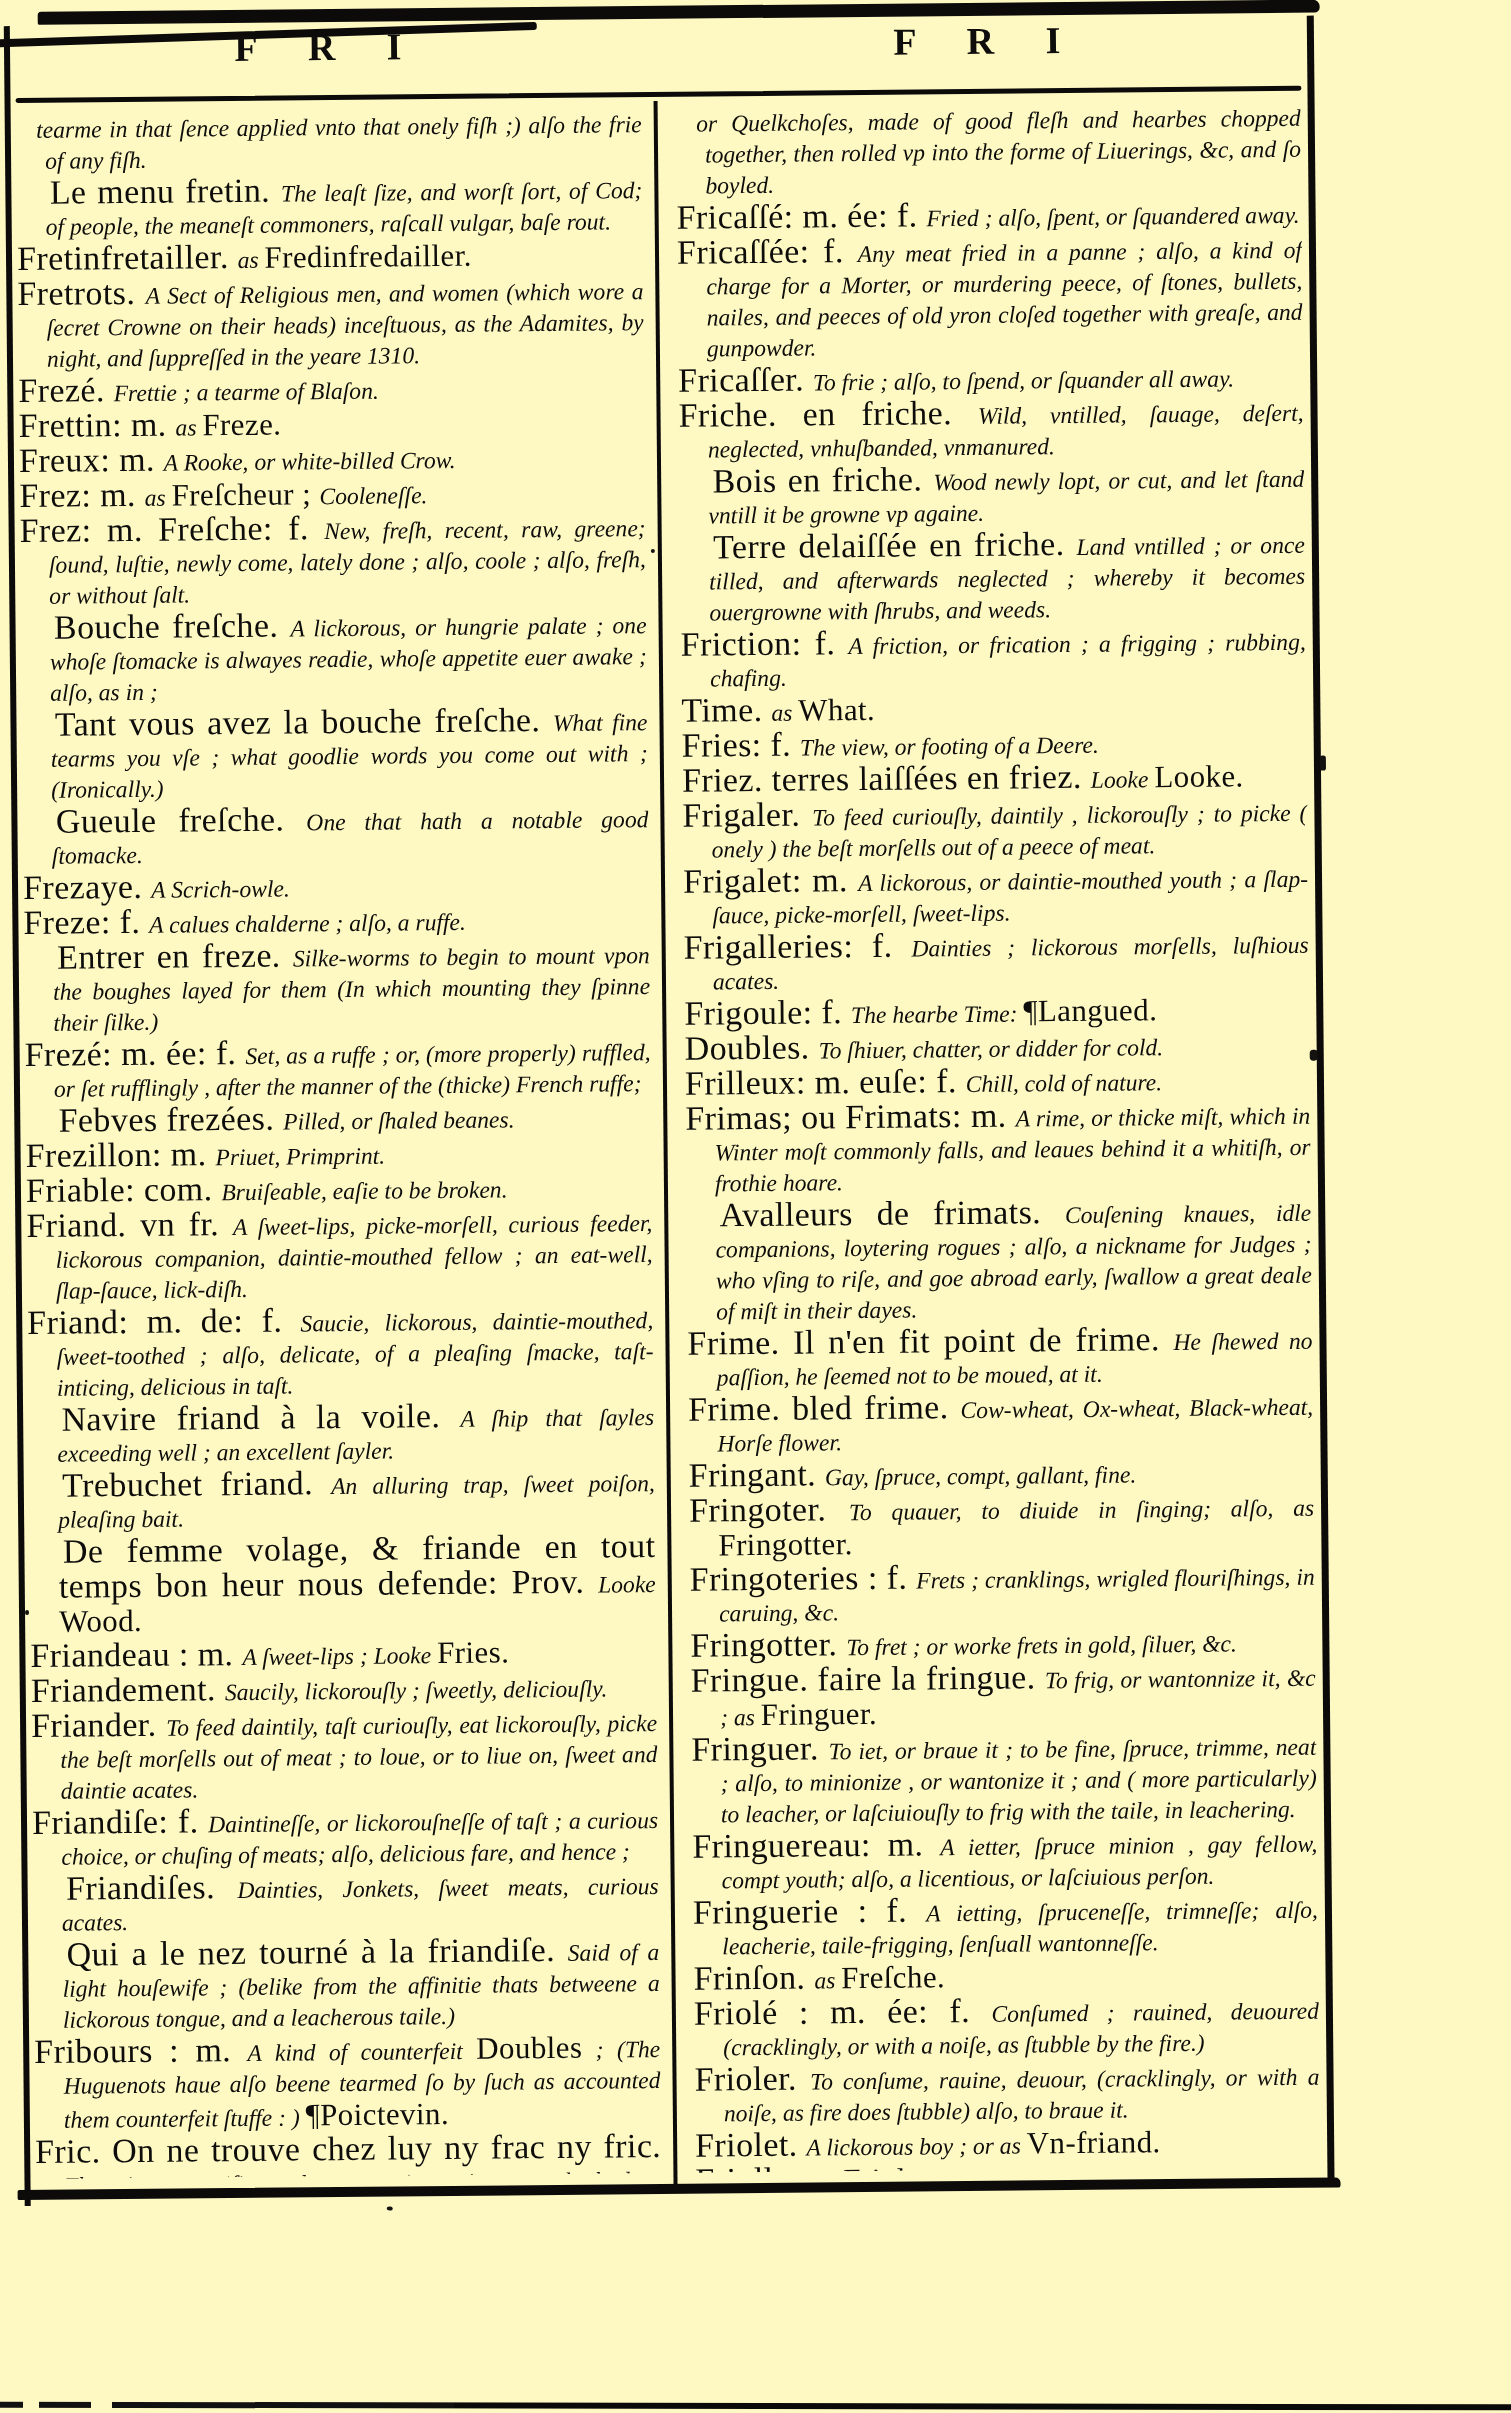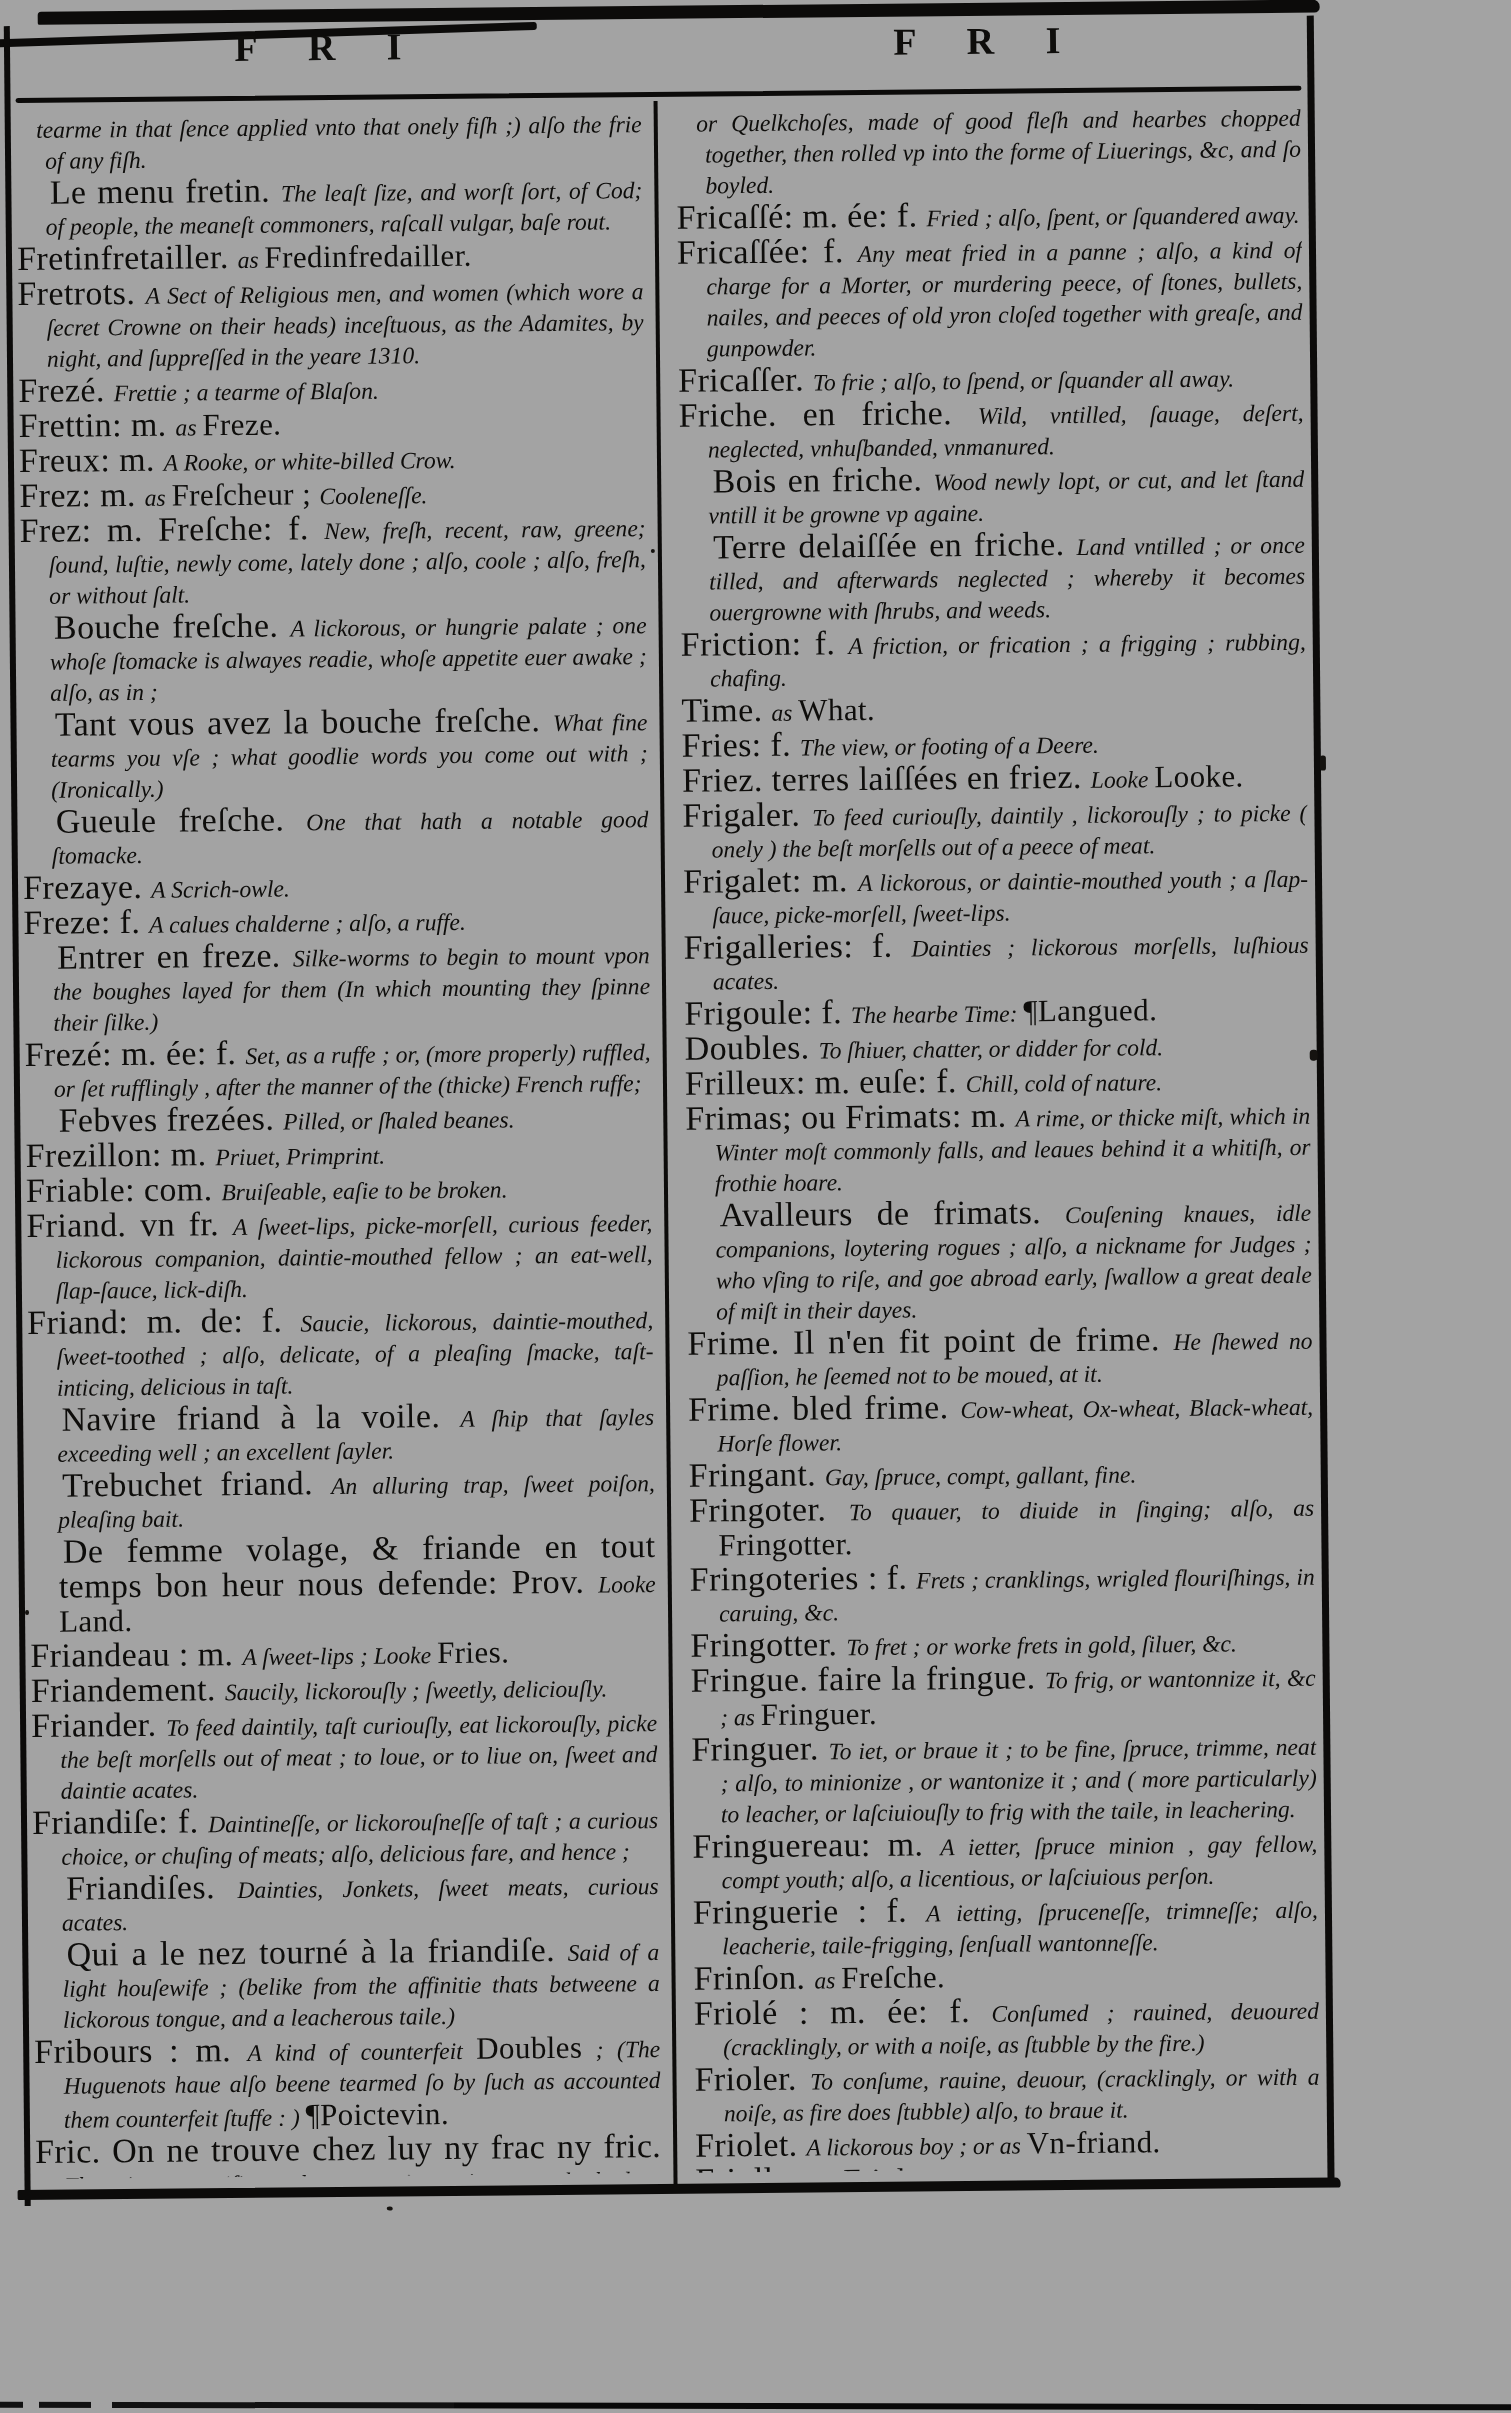--- a/index.html
+++ b/index.html
@@ -1,16 +1,16 @@
 <!DOCTYPE html>
 <html style="font-size:14px"><head>
 <meta charset="utf-8">
 <style>
   html,body{margin:0;padding:0;background:#ffffff;}
-  .page{position:relative;width:1512px;height:2413px;background:#a3a3a3;overflow:hidden;
+  .page{position:relative;width:1512px;height:2413px;background:#fef9c3;overflow:hidden;
         font-family:"Liberation Serif","DejaVu Serif",serif;color:#0e0d0b;}
   .sheet{position:absolute;left:0;top:0;width:1512px;height:2413px;
          transform:rotate(-0.55deg);transform-origin:50% 45%;}
   
   .rule{position:absolute;background:#0c0b0a;}
   .top-border{left:48px;top:5.2px;width:1282px;height:13px;border-radius:3.5px 7px 5.2px 1.7px;}
   .top-border2{left:5.2px;top:26px;width:542px;height:7.9px;transform:rotate(-1.3deg);border-radius:2.6px;}
   .left-border{left:14px;top:19px;width:6.1px;height:2180px;}
   .right-border{left:1317px;top:21px;width:7px;height:2164px;}
   .header-rule{left:24.5px;top:91px;width:1286px;height:5.2px;border-radius:2.6px;}
@@ -77,21 +77,21 @@
         <p class="entry main"><span class="ro head">Freze: f. </span><span class="it">A calues chalderne ; alſo, a ruffe.</span></p>
         <p class="entry sub"><span class="ro head">Entrer en freze. </span><span class="it">Silke-worms to begin to mount vpon the boughes layed for them (In which mounting they ſpinne their ſilke.)</span></p>
         <p class="entry main"><span class="ro head">Frezé: m. ée: f. </span><span class="it">Set, as a ruffe ; or, (more properly) ruffled, or ſet rufflingly , after the manner of the (thicke) French ruffe;</span></p>
         <p class="entry sub"><span class="ro head">Febves frezées. </span><span class="it">Pilled, or ſhaled beanes.</span></p>
         <p class="entry main"><span class="ro head">Frezillon: m. </span><span class="it">Priuet, Primprint.</span></p>
         <p class="entry main"><span class="ro head">Friable: com. </span><span class="it">Bruiſeable, eaſie to be broken.</span></p>
         <p class="entry main"><span class="ro head">Friand. vn fr. </span><span class="it">A ſweet-lips, picke-morſell, curious feeder, lickorous companion, daintie-mouthed fellow ; an eat-well, ſlap-ſauce, lick-diſh.</span></p>
         <p class="entry main"><span class="ro head">Friand: m. de: f. </span><span class="it">Saucie, lickorous, daintie-mouthed, ſweet-toothed ; alſo, delicate, of a pleaſing ſmacke, taſt-inticing, delicious in taſt.</span></p>
         <p class="entry sub"><span class="ro head">Navire friand à la voile. </span><span class="it">A ſhip that ſayles exceeding well ; an excellent ſayler.</span></p>
         <p class="entry sub"><span class="ro head">Trebuchet friand. </span><span class="it">An alluring trap, ſweet poiſon, pleaſing bait.</span></p>
-        <p class="entry sub"><span class="ro head">De femme volage, &amp; friande en tout temps bon heur nous defende: Prov. </span><span class="it">Looke </span><span class="ro">Land.</span></p>
+        <p class="entry sub"><span class="ro head">De femme volage, &amp; friande en tout temps bon heur nous defende: Prov. </span><span class="it">Looke </span><span class="ro">Wood.</span></p>
         <p class="entry main"><span class="ro head">Friandeau : m. </span><span class="it">A ſweet-lips ; Looke </span><span class="ro">Fries.</span></p>
         <p class="entry main"><span class="ro head">Friandement. </span><span class="it">Saucily, lickorouſly ; ſweetly, deliciouſly.</span></p>
         <p class="entry main"><span class="ro head">Friander. </span><span class="it">To feed daintily, taſt curiouſly, eat lickorouſly, picke the beſt morſells out of meat ; to loue, or to liue on, ſweet and daintie acates.</span></p>
         <p class="entry main"><span class="ro head">Friandiſe: f. </span><span class="it">Daintineſſe, or lickorouſneſſe of taſt ; a curious choice, or chuſing of meats; alſo, delicious fare, and hence ;</span></p>
         <p class="entry sub"><span class="ro head">Friandiſes. </span><span class="it">Dainties, Jonkets, ſweet meats, curious acates.</span></p>
         <p class="entry sub"><span class="ro head">Qui a le nez tourné à la friandiſe. </span><span class="it">Said of a light houſewife ; (belike from the affinitie thats betweene a lickorous tongue, and a leacherous taile.)</span></p>
         <p class="entry main"><span class="ro head">Fribours : m. </span><span class="it">A kind of counterfeit </span><span class="ro">Doubles</span><span class="it"> ; (The Huguenots haue alſo beene tearmed ſo by ſuch as accounted them counterfeit ſtuffe : ) </span><span class="ro">¶Poictevin.</span></p>
         <p class="entry main"><span class="ro head">Fric. On ne trouve chez luy ny frac ny fric. </span><span class="it">There is no prouiſion to be got, no intertainment to be had, at his houſe.</span></p>
       </div>
 

